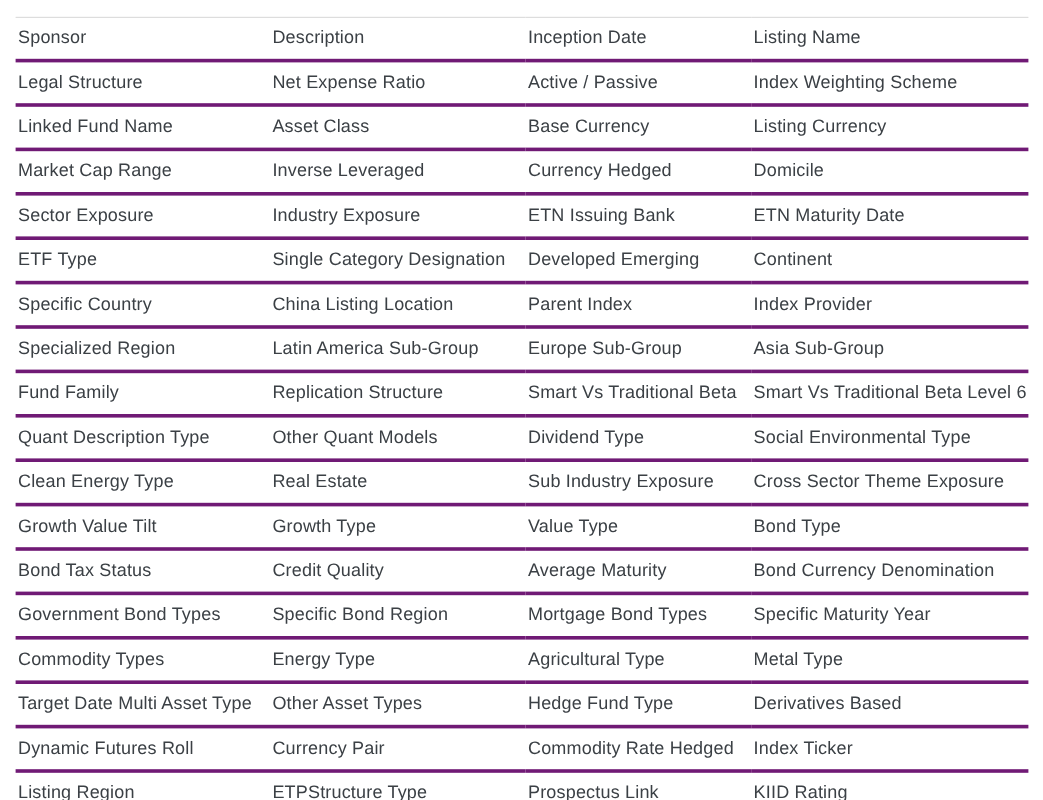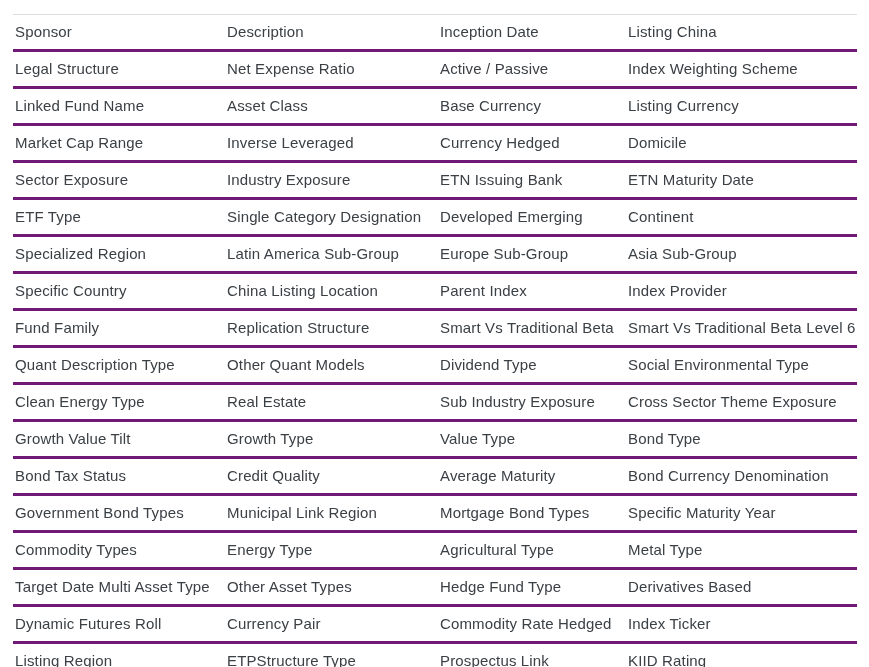--- a/index.html
+++ b/index.html
@@ -64,21 +64,21 @@
       <col class="c1">
         <col class="c2">
         <col class="c3">
         <col class="c4">
     </colgroup>
     <tbody id="field-table-body">
         <tr>
           <td>Sponsor</td>
           <td>Description</td>
           <td>Inception Date</td>
-          <td>Listing China</td>
+          <td>Listing Name</td>
         </tr>
         <tr>
           <td>Legal Structure</td>
           <td>Net Expense Ratio</td>
           <td>Active / Passive</td>
           <td>Index Weighting Scheme</td>
         </tr>
         <tr>
           <td>Linked Fund Name</td>
           <td>Asset Class</td>
@@ -97,30 +97,30 @@
           <td>ETN Issuing Bank</td>
           <td>ETN Maturity Date</td>
         </tr>
         <tr>
           <td>ETF Type</td>
           <td>Single Category Designation</td>
           <td>Developed Emerging</td>
           <td>Continent</td>
         </tr>
         <tr>
+          <td>Specific Country</td>
+          <td>China Listing Location</td>
+          <td>Parent Index</td>
+          <td>Index Provider</td>
+        </tr>
+        <tr>
           <td>Specialized Region</td>
           <td>Latin America Sub-Group</td>
           <td>Europe Sub-Group</td>
           <td>Asia Sub-Group</td>
-        </tr>
-        <tr>
-          <td>Specific Country</td>
-          <td>China Listing Location</td>
-          <td>Parent Index</td>
-          <td>Index Provider</td>
         </tr>
         <tr>
           <td>Fund Family</td>
           <td>Replication Structure</td>
           <td>Smart Vs Traditional Beta</td>
           <td>Smart Vs Traditional Beta Level 6</td>
         </tr>
         <tr>
           <td>Quant Description Type</td>
           <td>Other Quant Models</td>
@@ -140,21 +140,21 @@
           <td>Bond Type</td>
         </tr>
         <tr>
           <td>Bond Tax Status</td>
           <td>Credit Quality</td>
           <td>Average Maturity</td>
           <td>Bond Currency Denomination</td>
         </tr>
         <tr>
           <td>Government Bond Types</td>
-          <td>Municipal Link Region</td>
+          <td>Specific Bond Region</td>
           <td>Mortgage Bond Types</td>
           <td>Specific Maturity Year</td>
         </tr>
         <tr>
           <td>Commodity Types</td>
           <td>Energy Type</td>
           <td>Agricultural Type</td>
           <td>Metal Type</td>
         </tr>
         <tr>

